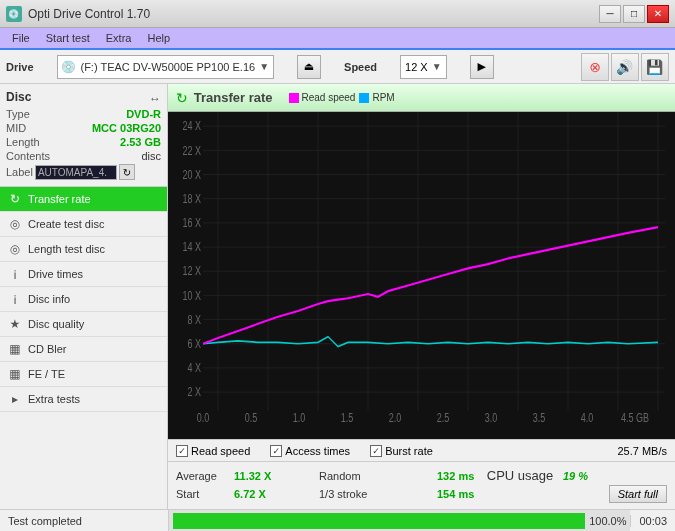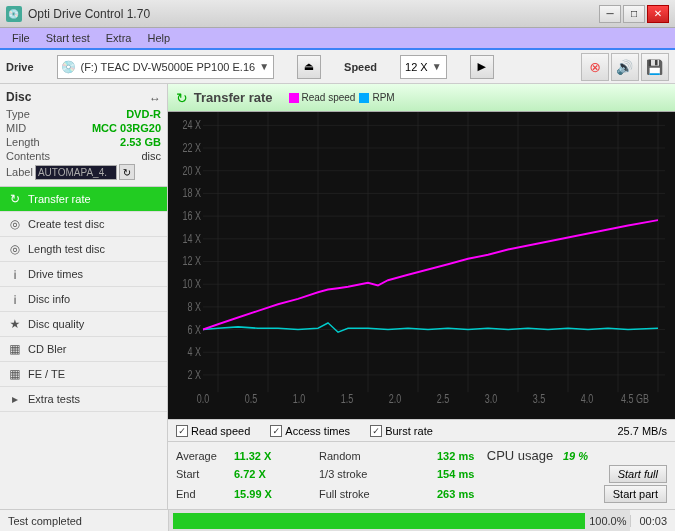--- a/index.html
+++ b/index.html
@@ -323,27 +323,20 @@
         <span class="stat-label3">CPU usage</span>
         <span class="stat-val3">19 %</span>
       </div>
       <div class="stats-row">
         <span class="stat-label">Start</span>
         <span class="stat-val">6.72 X</span>
         <span class="stat-label2">1/3 stroke</span>
         <span class="stat-val2">154 ms</span>
         <button class="stat-btn" style="margin-left:auto;font-style:italic;">Start full</button>
       </div>
-      <div class="stats-row">
-        <span class="stat-label">End</span>
-        <span class="stat-val">15.99 X</span>
-        <span class="stat-label2">Full stroke</span>
-        <span class="stat-val2">263 ms</span>
-        <button class="stat-btn" style="margin-left:auto;">Start part</button>
-      </div>
     </div>
   </div>
 
 </div>
 
 <div class="status-bar">
   <span class="status-text">Test completed</span>
   <div class="progress-container" style="border-left:1px solid #ccc;">
     <div class="progress-bar" style="width:100%;"></div>
     <span class="progress-label" style="position: relative; left: auto; transform: none; margin-left: 4px;">100.0%</span>

